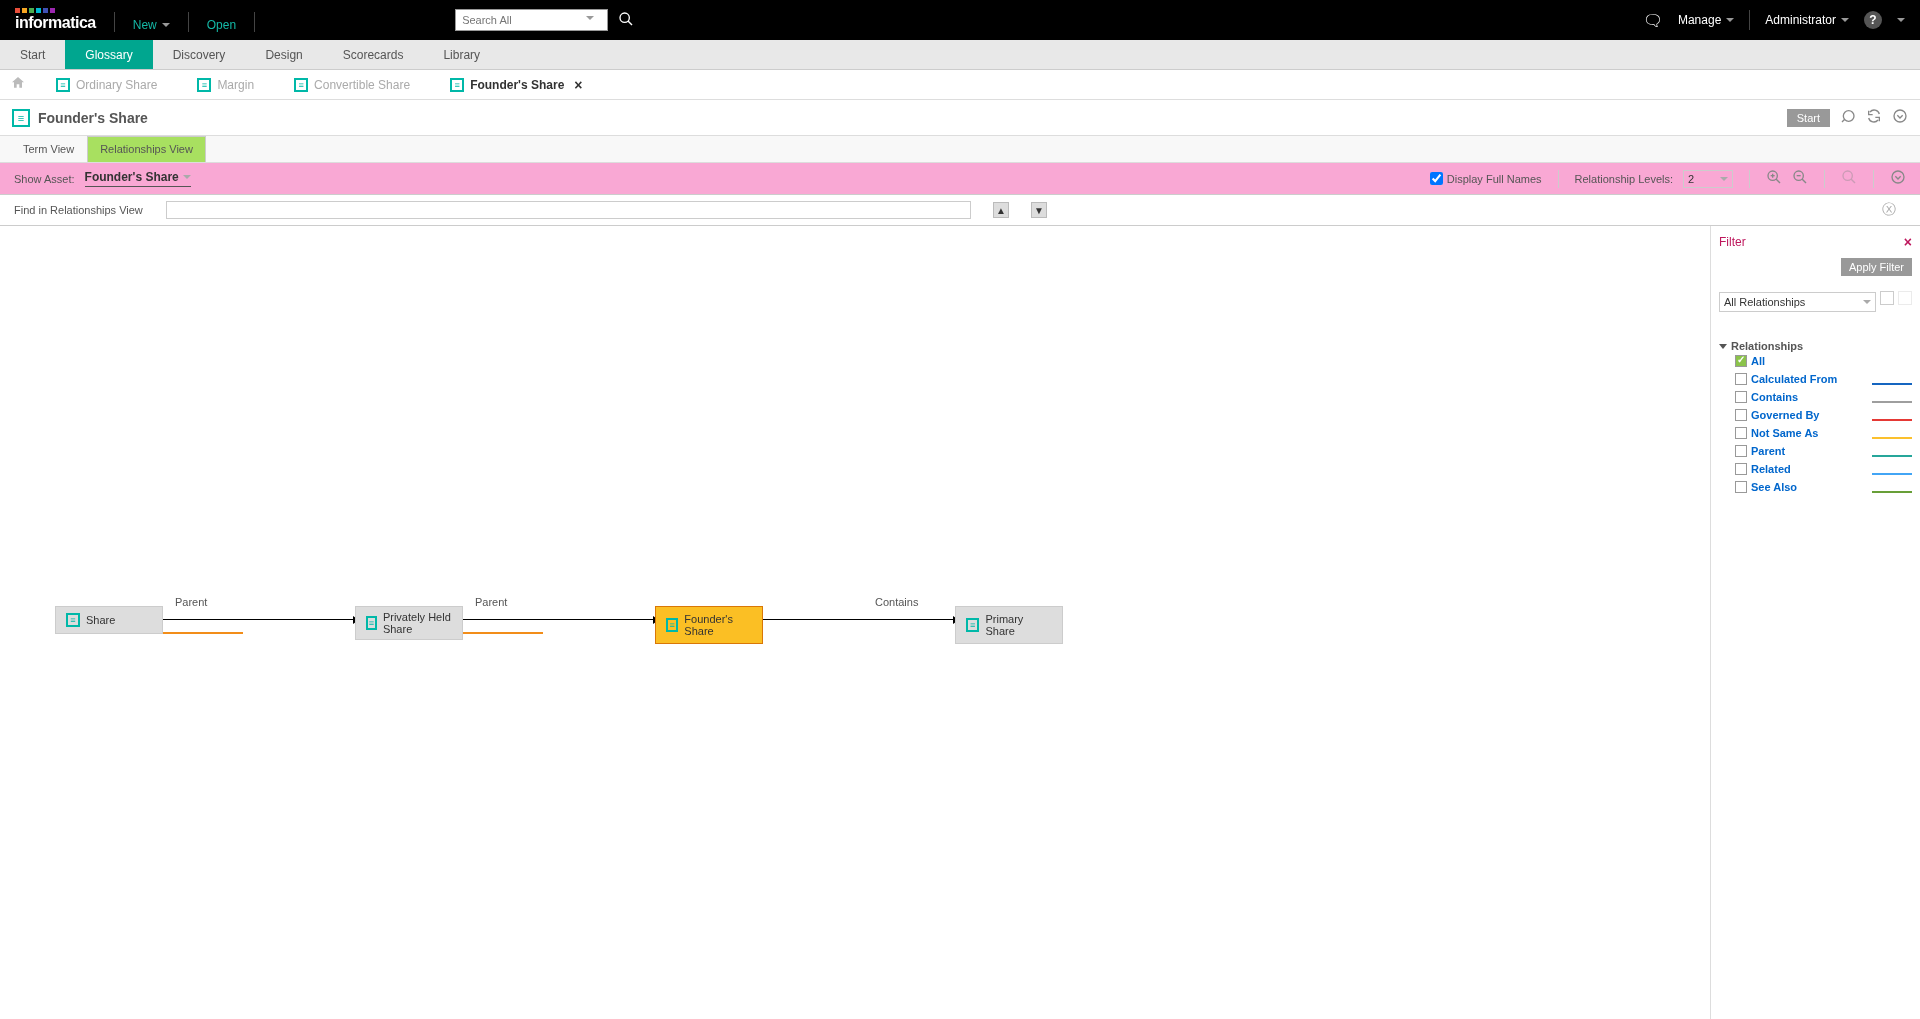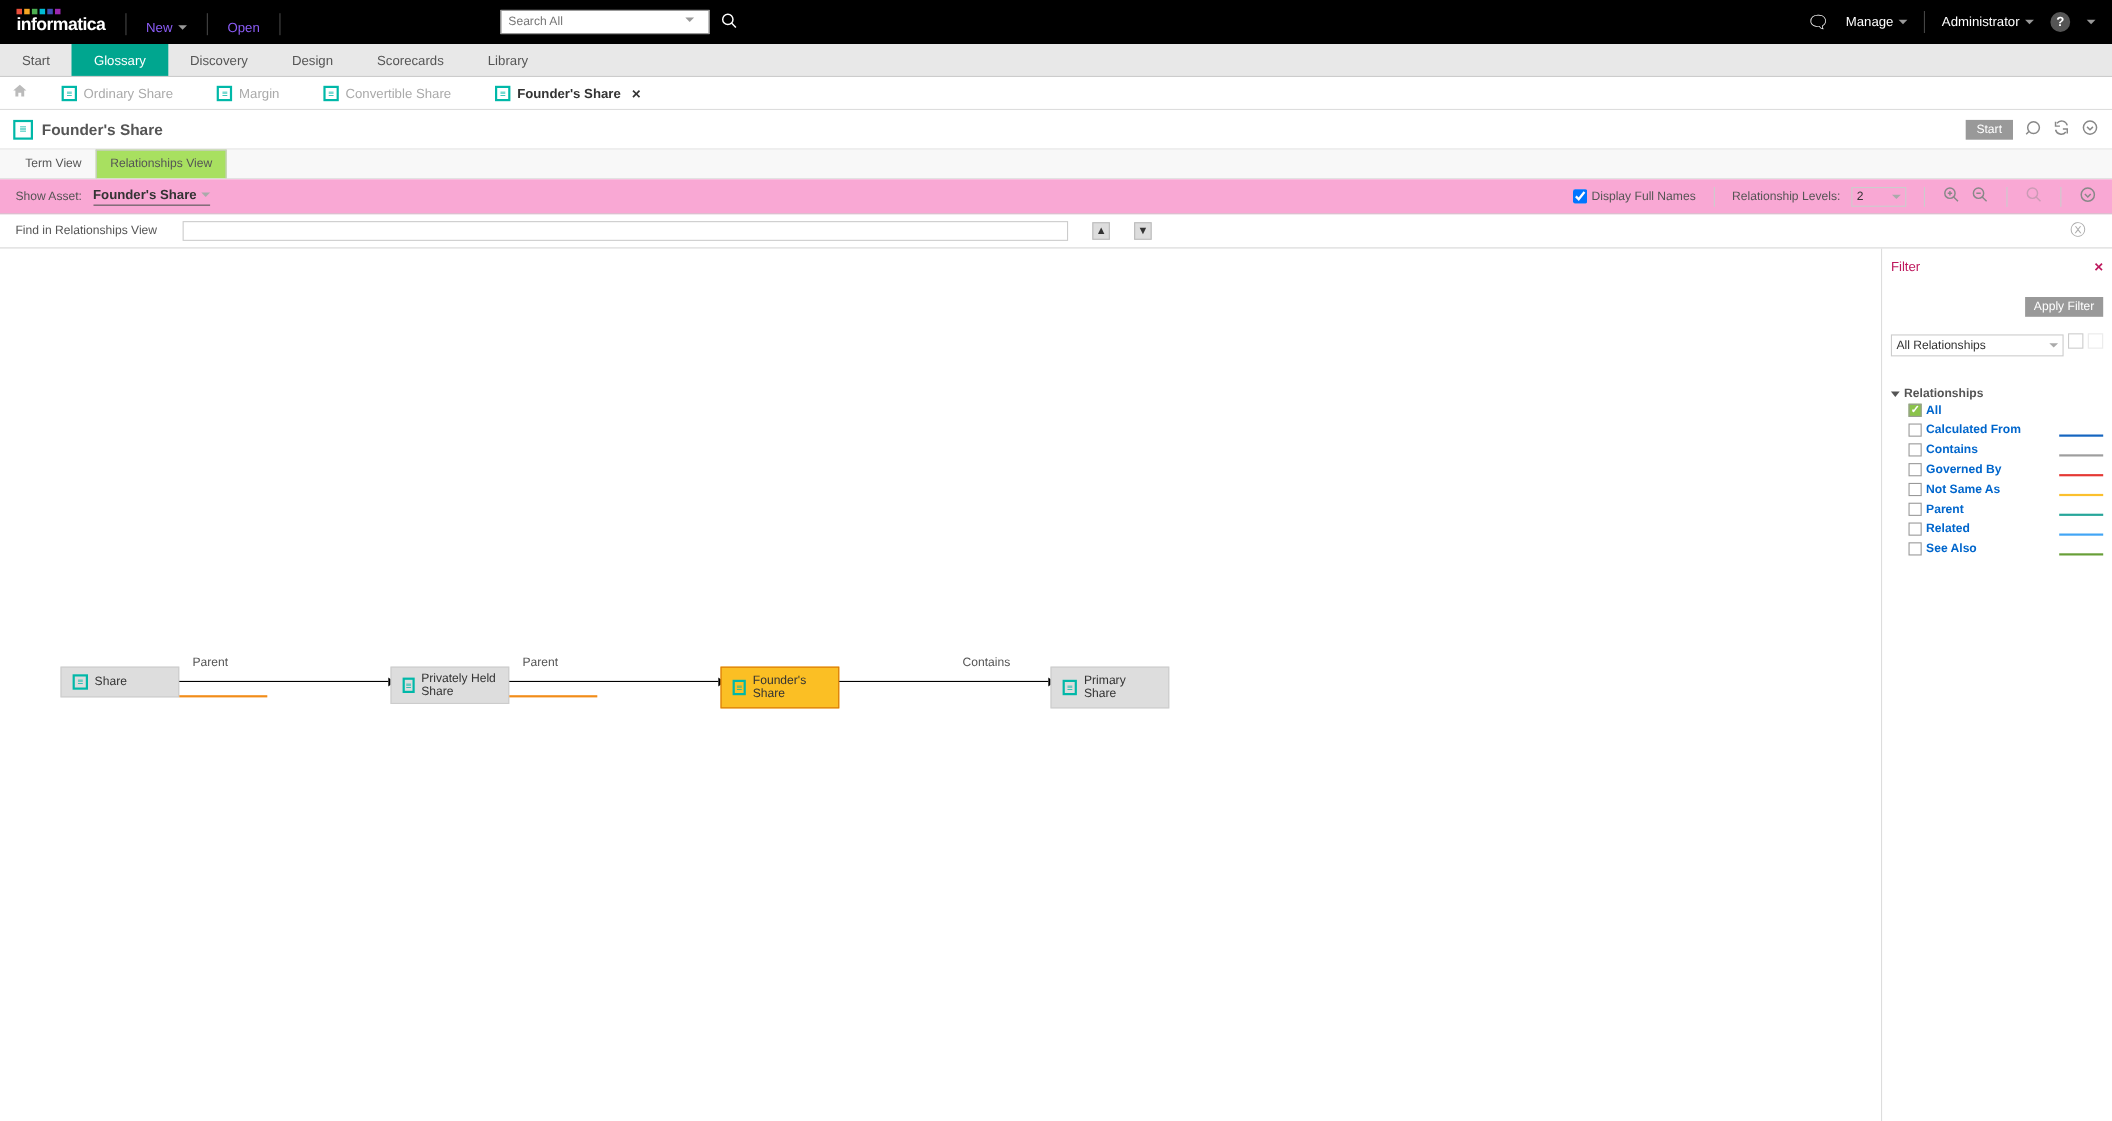--- a/index.html
+++ b/index.html
@@ -6,24 +6,24 @@
     body { font-size: 12px; color: #333; background: #fff; }
     
     
     .top-bar { background: #000; height: 40px; display: flex; align-items: center; padding: 0 15px; justify-content: space-between; }
     .top-left { display: flex; align-items: flex-end; gap: 18px; }
     .logo-dots { display: flex; gap: 2px; margin-bottom: 1px; }
     .logo-dot { width: 5px; height: 5px; }
     .logo-name { color: #fff; font-size: 16px; font-weight: bold; letter-spacing: -0.5px; }
     .logo-wrap { display:flex; flex-direction:column; align-items:flex-start;}
     .top-divider { width: 1px; height: 20px; background: #444; }
-    .top-menu { color: #8b5cf6; font-size: 12px; cursor: pointer; display: flex; align-items:center; gap:5px; }
+    .top-menu { color: #14b8a6; font-size: 12px; cursor: pointer; display: flex; align-items:center; gap:5px; }
     .caret-down { width:0; height:0; border-left:4px solid transparent; border-right:4px solid transparent; border-top:4px solid #999; }
     .search-box { position: relative; margin-left: 200px; display:flex; align-items:center; gap:10px;}
-    .search-input { width: 190px; height: 22px; padding: 2px 20px 2px 6px; font-size: 11px; background: #fff; border: 1px solid #999; }
+    .search-input { width: 153px; height: 22px; padding: 2px 20px 2px 6px; font-size: 11px; background: #fff; border: 1px solid #999; }
     .search-dd { position:absolute; right: 40px; top:7px; }
     .top-right { display: flex; align-items: center; gap: 15px; margin-left: auto;}
     .top-right-item { color: #fff; font-size: 12px; display: flex; align-items:center; gap:5px; cursor:pointer;}
     .help-circle { width: 18px; height: 18px; border-radius: 50%; background: #555; color: #fff; display:flex; align-items:center; justify-content:center; font-size:12px; font-weight:bold;}
     
     
     .nav-bar { background: #e8e8e8; height: 30px; display: flex; align-items: stretch; border-bottom: 1px solid #ccc; }
     .nav-item { padding: 0 20px; display: flex; align-items:center; font-size: 12px; color: #555; cursor:pointer; }
     .nav-item.active { background: #00a68f; color: #fff; font-weight: normal;}
     
@@ -65,21 +65,21 @@
     .find-input { flex:0 0 805px; height:18px; border:1px solid #ccc; padding: 0 4px; font-size:11px;}
     .nav-arrow { width:16px; height:16px; background:#ddd; border:1px solid #bbb; display:flex; align-items:center; justify-content:center; font-size:10px; cursor:pointer;}
     .clear-icon { margin-left: auto; margin-right: 10px; color:#aaa; font-size:14px; cursor:pointer;}
     
     
     .main-layout { display:flex; height: calc(100vh - 200px); }
     .canvas-area { flex:1; position:relative; background:#fff; overflow: auto;}
     .filter-panel { width: 210px; border-left: 1px solid #ddd; background:#fff; padding: 8px; position:relative;}
     .filter-title { font-size:12px; color:#be185d; display:flex; justify-content:space-between; align-items:center;}
     .filter-close { font-size:14px; font-weight:bold; cursor:pointer;}
-    .apply-filter-wrap { text-align:right; margin-top:20px;}
+    .apply-filter-wrap { text-align:right; margin-top:8px;}
     .apply-filter-btn { background:#999; color:#fff; font-size:11px; border:none; padding:3px 8px; cursor:pointer;}
     .filter-dropdown { width: 100%; border: 1px solid #ccc; height: 20px; font-size:11px; display:flex; align-items:center; justify-content:space-between; padding: 0 4px; margin-top:8px;}
     .filter-section { margin-top:28px;font-weight:bold;}
     .filter-section-header { font-size:11px; color:#555; display:flex; align-items:center; gap:4px;}
     .tree-arrow { width:0; height:0; border-left:4px solid transparent; border-right:4px solid transparent; border-top:5px solid #555;}
     .filter-item { display:flex; align-items:flex-end; justify-content:space-between; padding: 3px 0 3px 16px; font-size:11px;}
     .filter-item-left { display:flex; align-items:center; gap:4px;}
     .filter-item a { color: #0066cc; text-decoration:none;}
     .color-line { width: 40px; height: 2px;}
     .cb { width:12px; height:12px; border:1px solid #999;}

